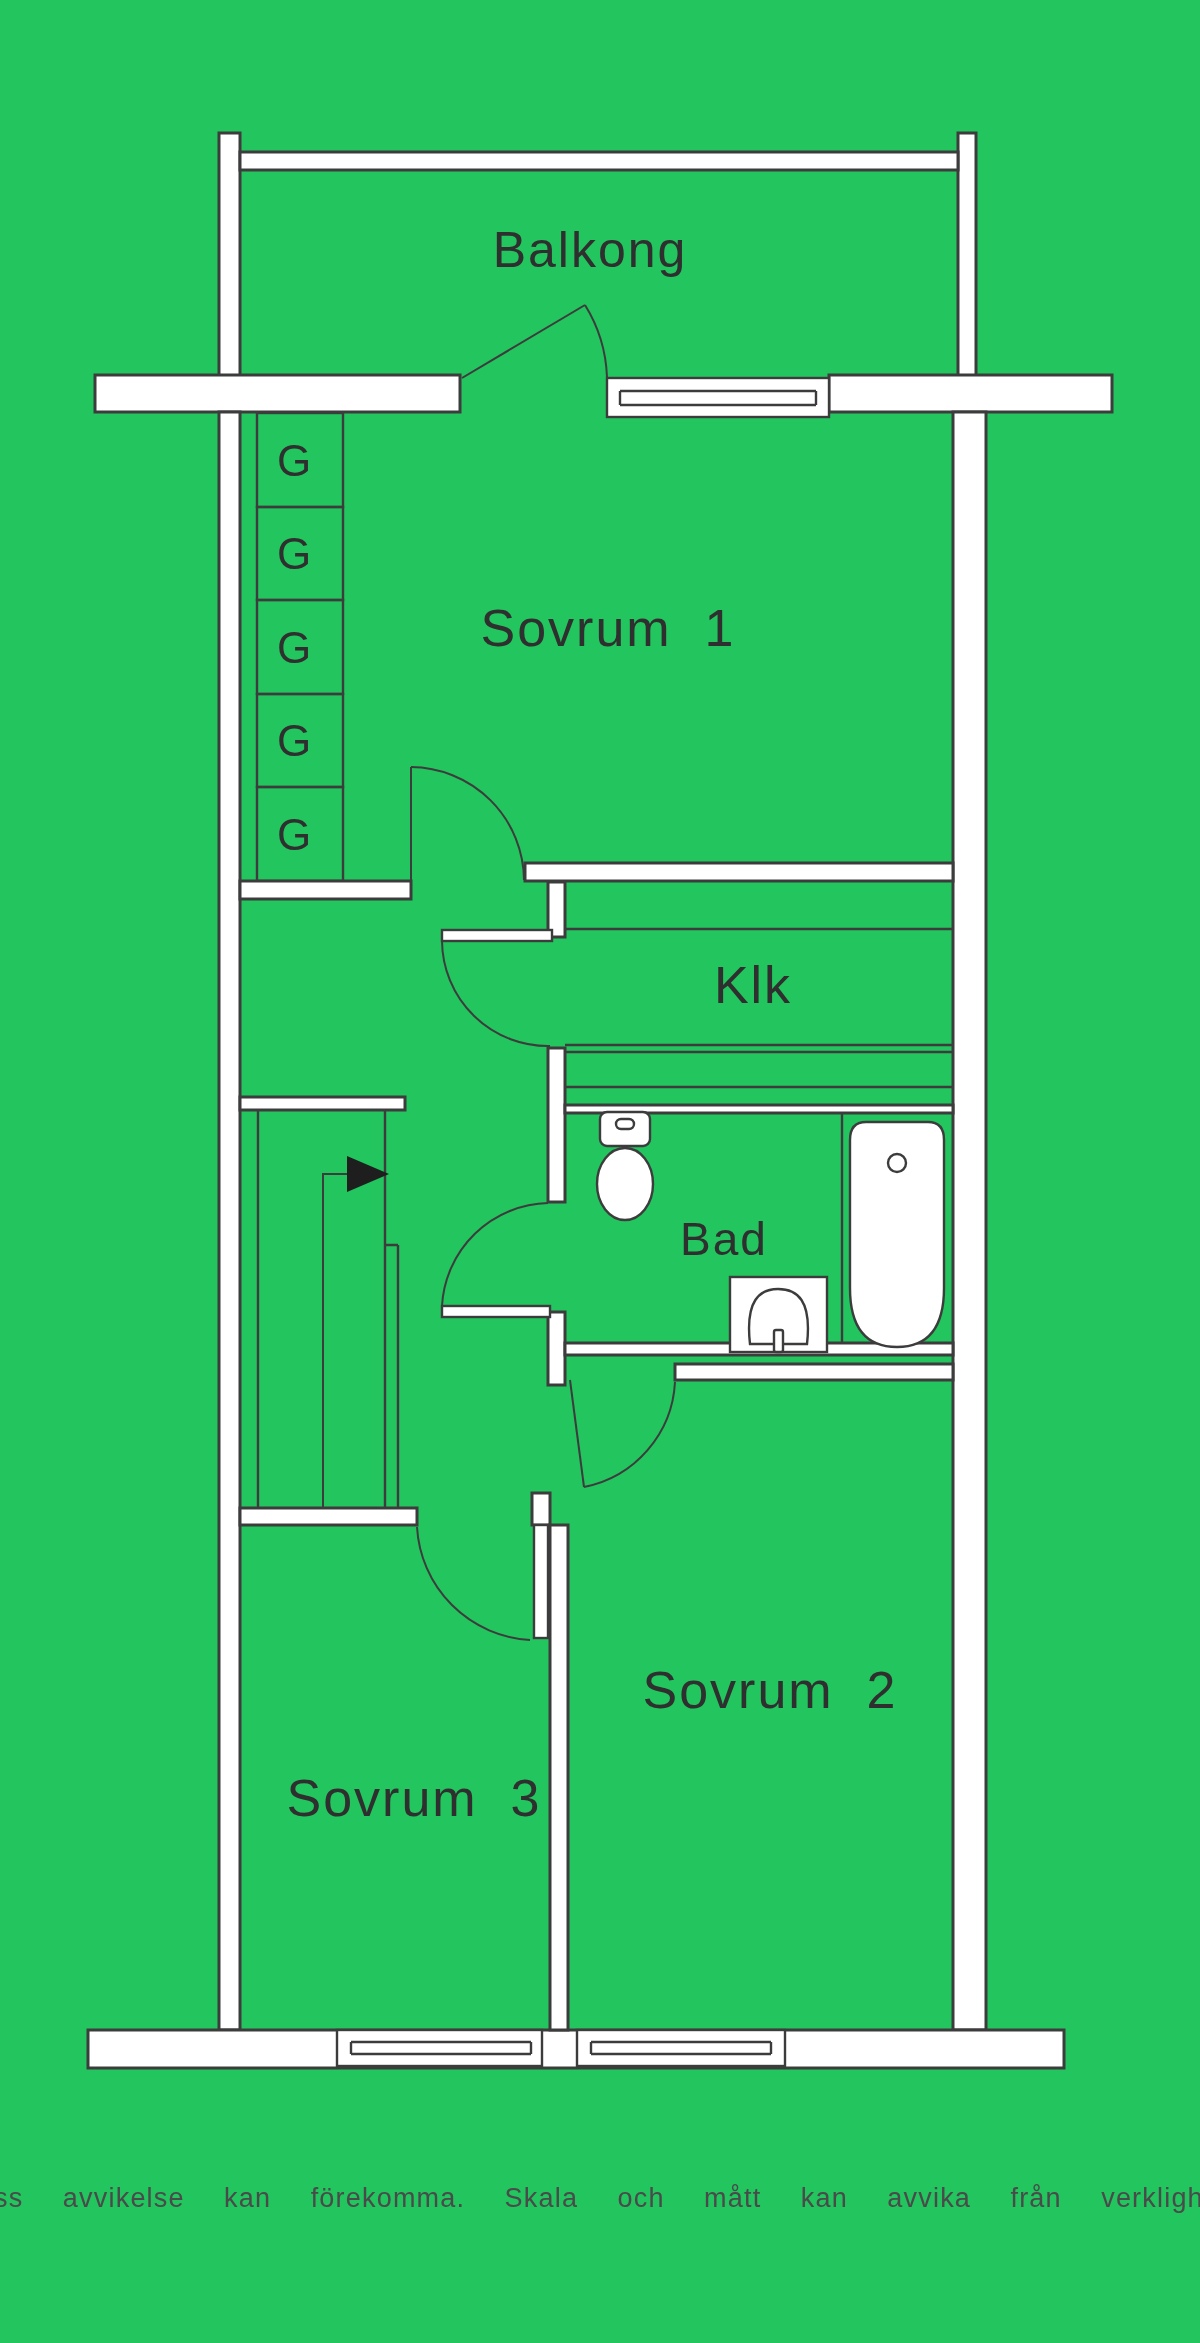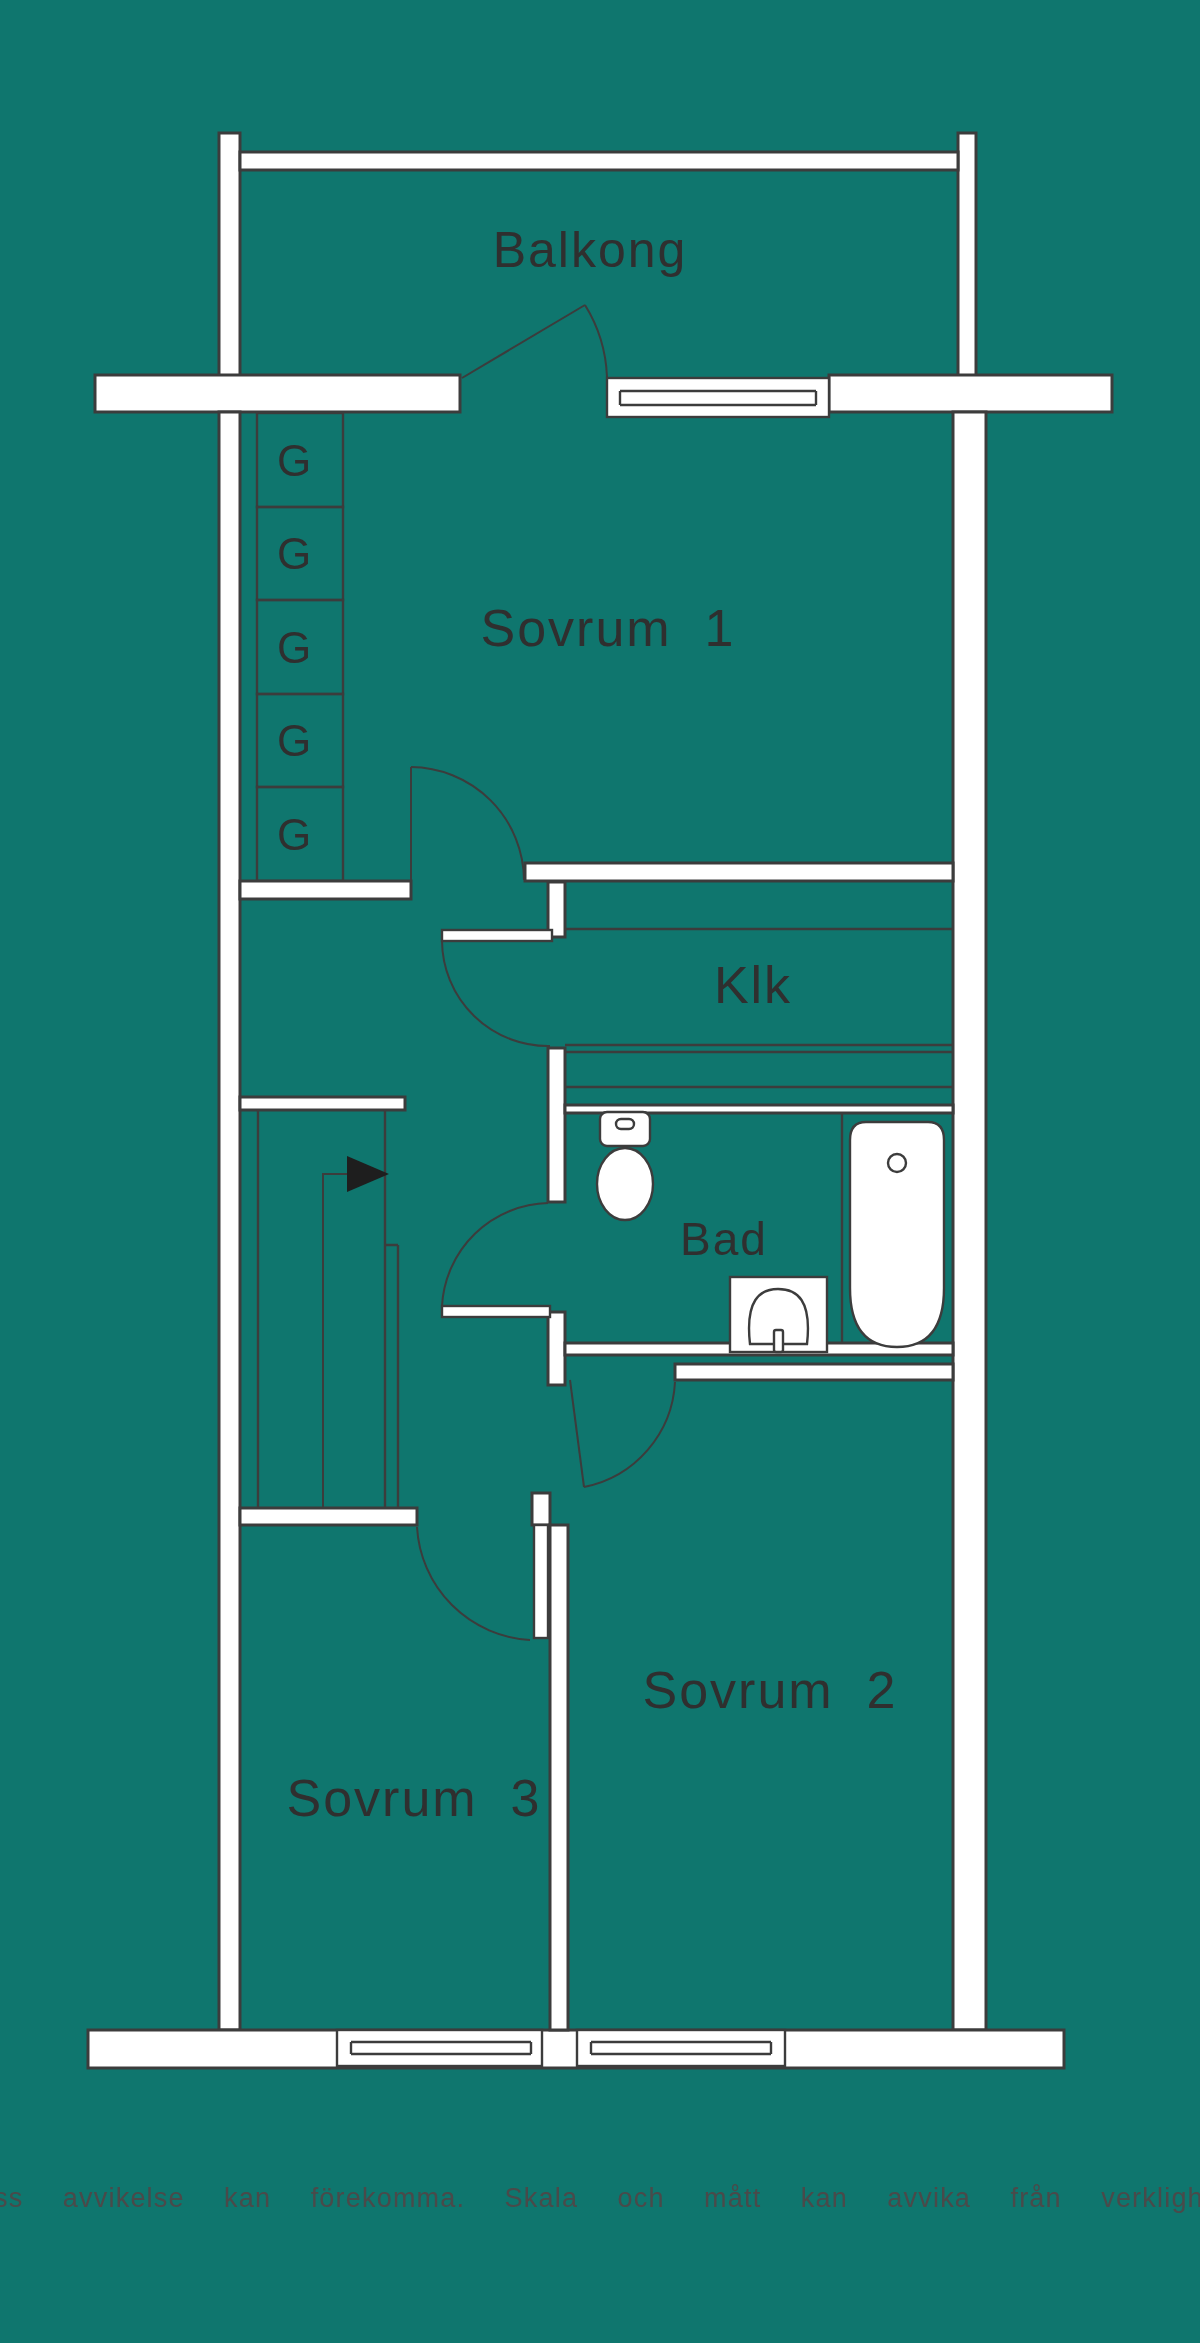--- a/index.html
+++ b/index.html
@@ -4,21 +4,21 @@
 <style>
   html, body {
     margin: 0;
     padding: 0;
     background: #ffffff;
   }
   .page {
     position: relative;
     width: 1200px;
     height: 2343px;
-    background: #0f766e;
+    background: #22c55e;
     font-family: "Liberation Sans", sans-serif;
   }
   svg { display: block; }
   .wall {
     fill: #ffffff;
     stroke: #3c3c3c;
     stroke-width: 3;
   }
   .thinline {
     fill: none;

